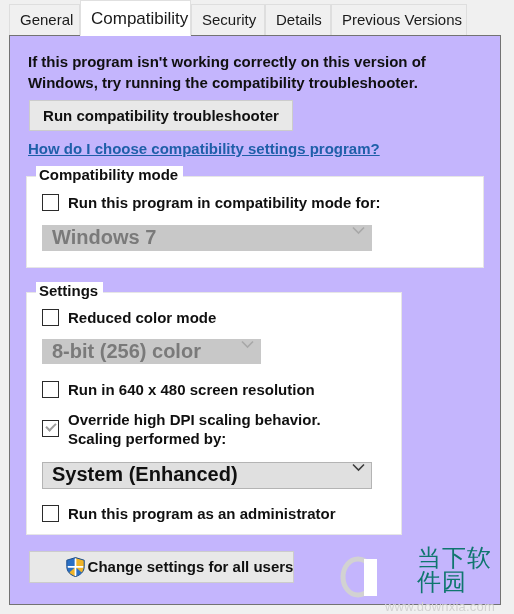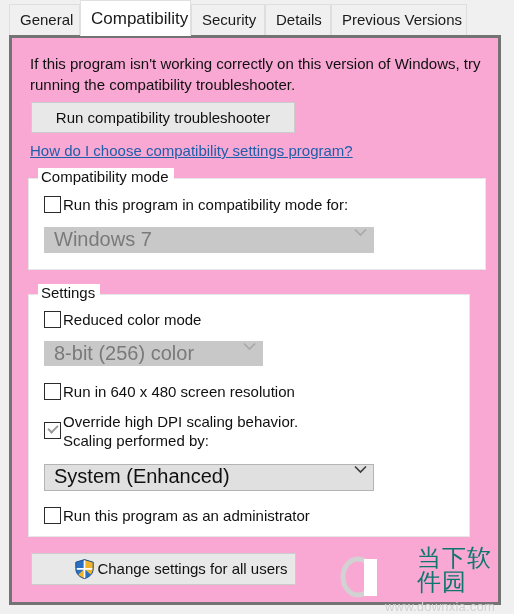--- a/index.html
+++ b/index.html
@@ -62,23 +62,24 @@
     z-index: 5;
   }
 
   
   #panel {
     position: absolute;
     left: 9px;
     top: 35px;
     width: 492px;
     height: 570px;
-    background: #f9a8d4;
-    border: 3px solid #737373;
-    box-sizing: border-box;
+    background: #c4b5fd;
+    border: 1px solid #737373;
+    box-sizing: border-box;
+    font-weight: bold;
   }
 
   
   #intro {
     position: absolute;
     left: 18px;
     top: 15px;
     width: 455px;
     font-size: 15px;
     color: #101010;
@@ -156,30 +157,30 @@
   }
   #group-compat {
     left: 16px;
     top: 140px;
     width: 458px;
     height: 92px;
   }
   #group-settings {
     left: 16px;
     top: 256px;
-    width: 442px;
+    width: 376px;
     height: 243px;
   }
 
   
   .checkrow {
     position: absolute;
     display: flex;
     align-items: flex-start;
-    gap: 2px;
+    gap: 9px;
   }
   .cbox {
     width: 17px;
     height: 17px;
     box-sizing: border-box;
     border: 1px solid #2b2b2b;
     background: #ffffff;
     flex: 0 0 auto;
     position: relative;
     margin-top: 1px;

